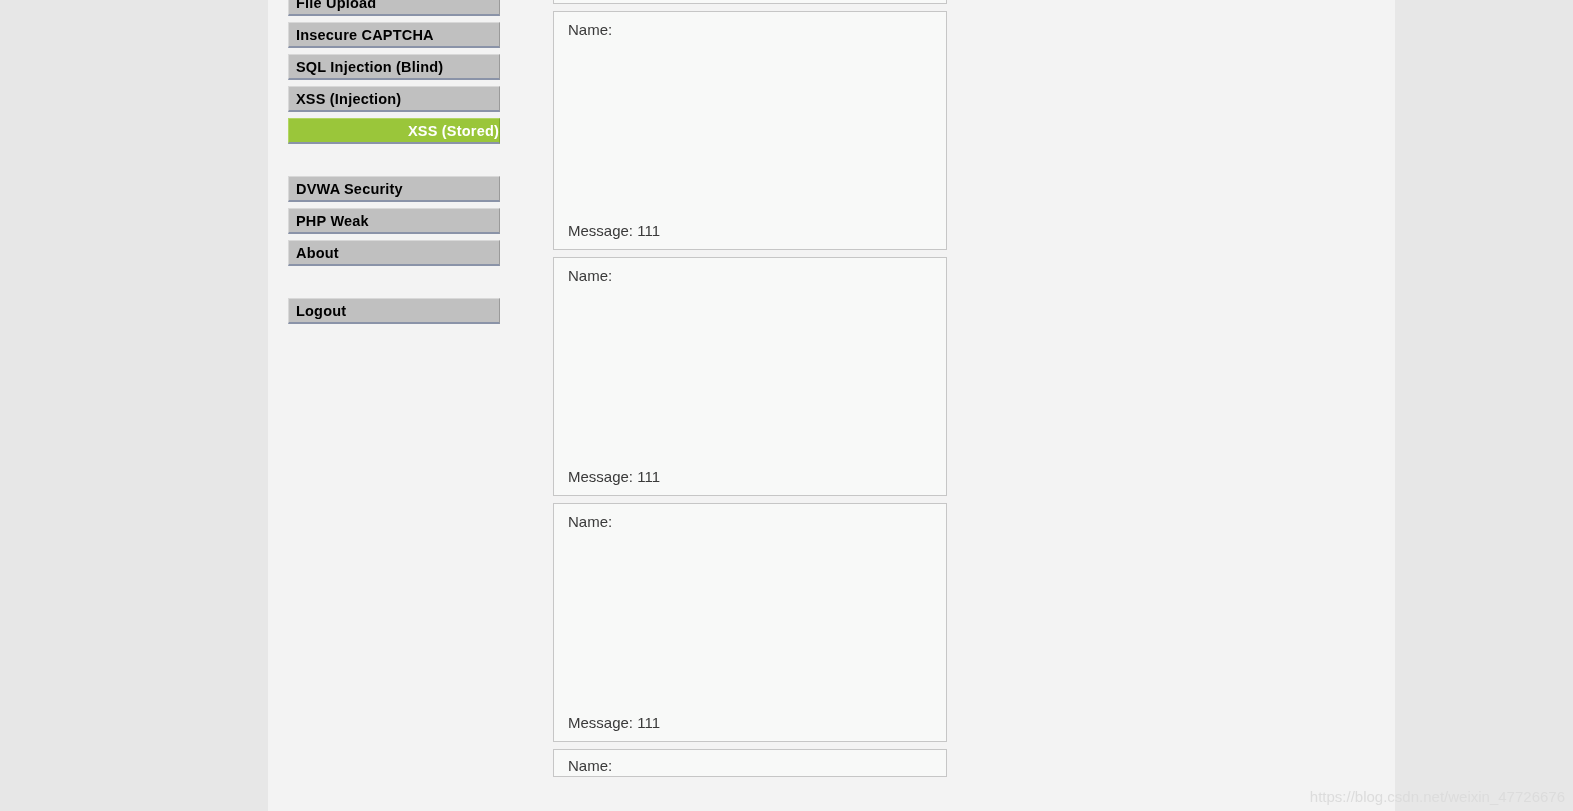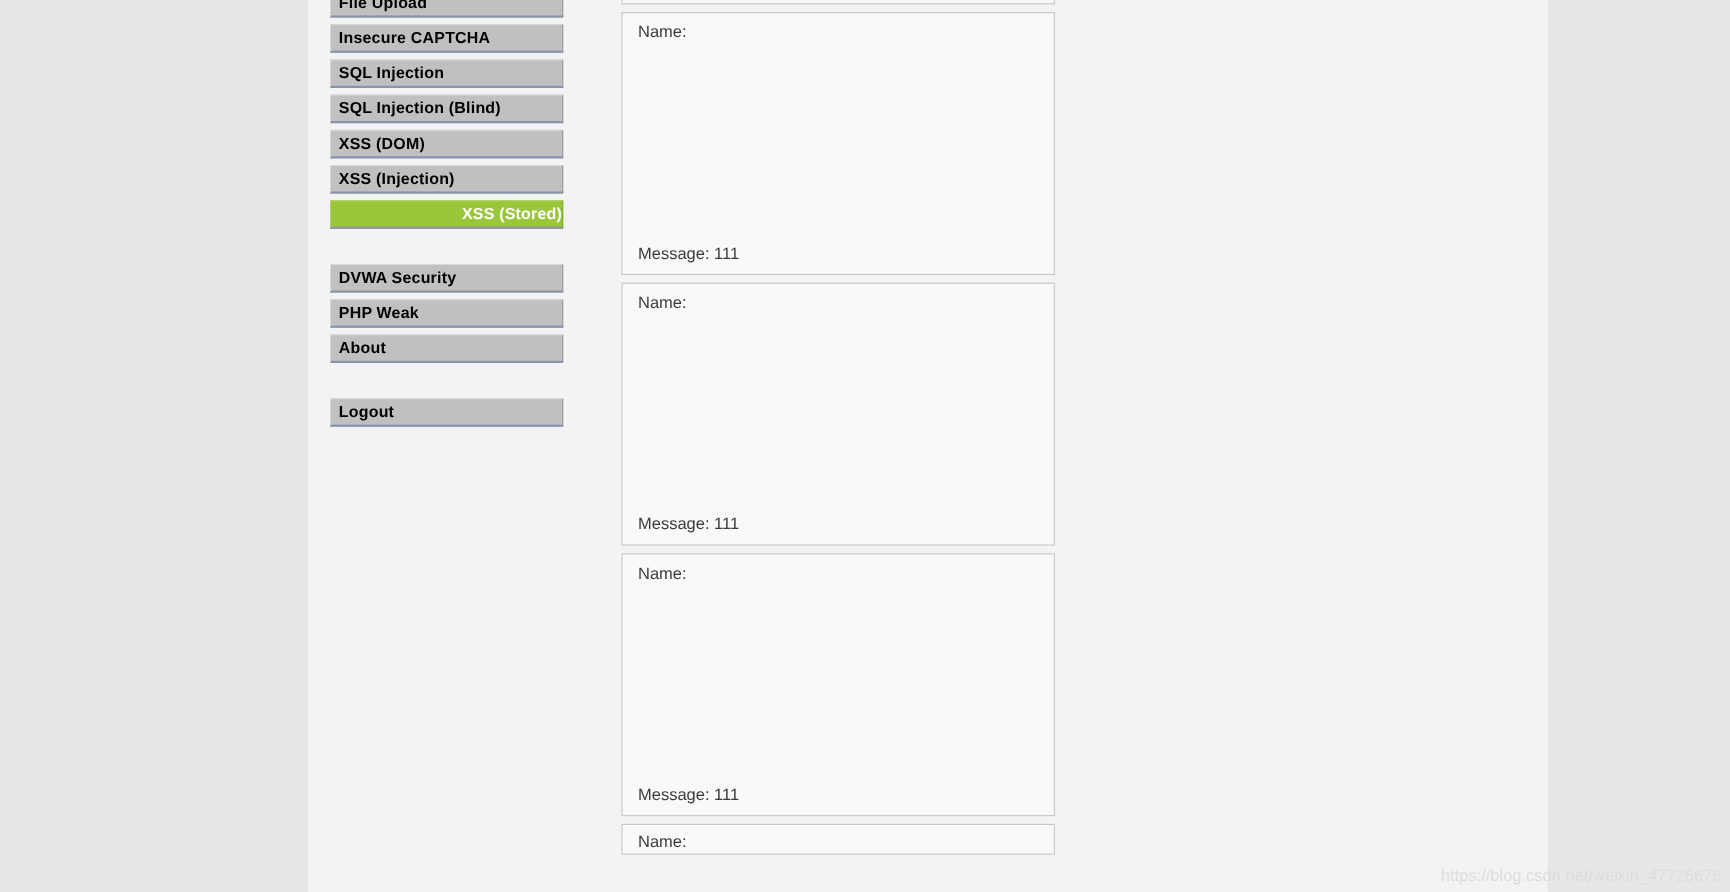--- a/index.html
+++ b/index.html
@@ -11,21 +11,21 @@
   #screen {
     position: relative;
     width: 1573px;
     height: 811px;
     background: #e7e7e7;
     overflow: hidden;
   }
   
   #page {
     position: absolute;
-    left: 280px;
+    left: 268px;
     top: 0;
     width: 1127px;
     height: 811px;
     background: #f3f3f3;
   }
 
   
   #sidebar {
     position: absolute;
     left: 20px;
@@ -117,23 +117,21 @@
 </head>
 <body>
 
 <div id="screen">
   <div id="page">
 
     <nav id="sidebar">
 
       <a class="nav-btn">File Upload</a>
       <a class="nav-btn">Insecure CAPTCHA</a>
-      <a class="nav-btn">SQL Injection</a>
       <a class="nav-btn">SQL Injection (Blind)</a>
-      <a class="nav-btn">XSS (DOM)</a>
       <a class="nav-btn">XSS (Injection)</a>
       <a class="nav-btn active">XSS (Stored)</a>
 
       <div class="nav-gap"></div>
 
       <a class="nav-btn">DVWA Security</a>
       <a class="nav-btn">PHP Weak</a>
       <a class="nav-btn">About</a>
 
       <div class="nav-gap"></div>

